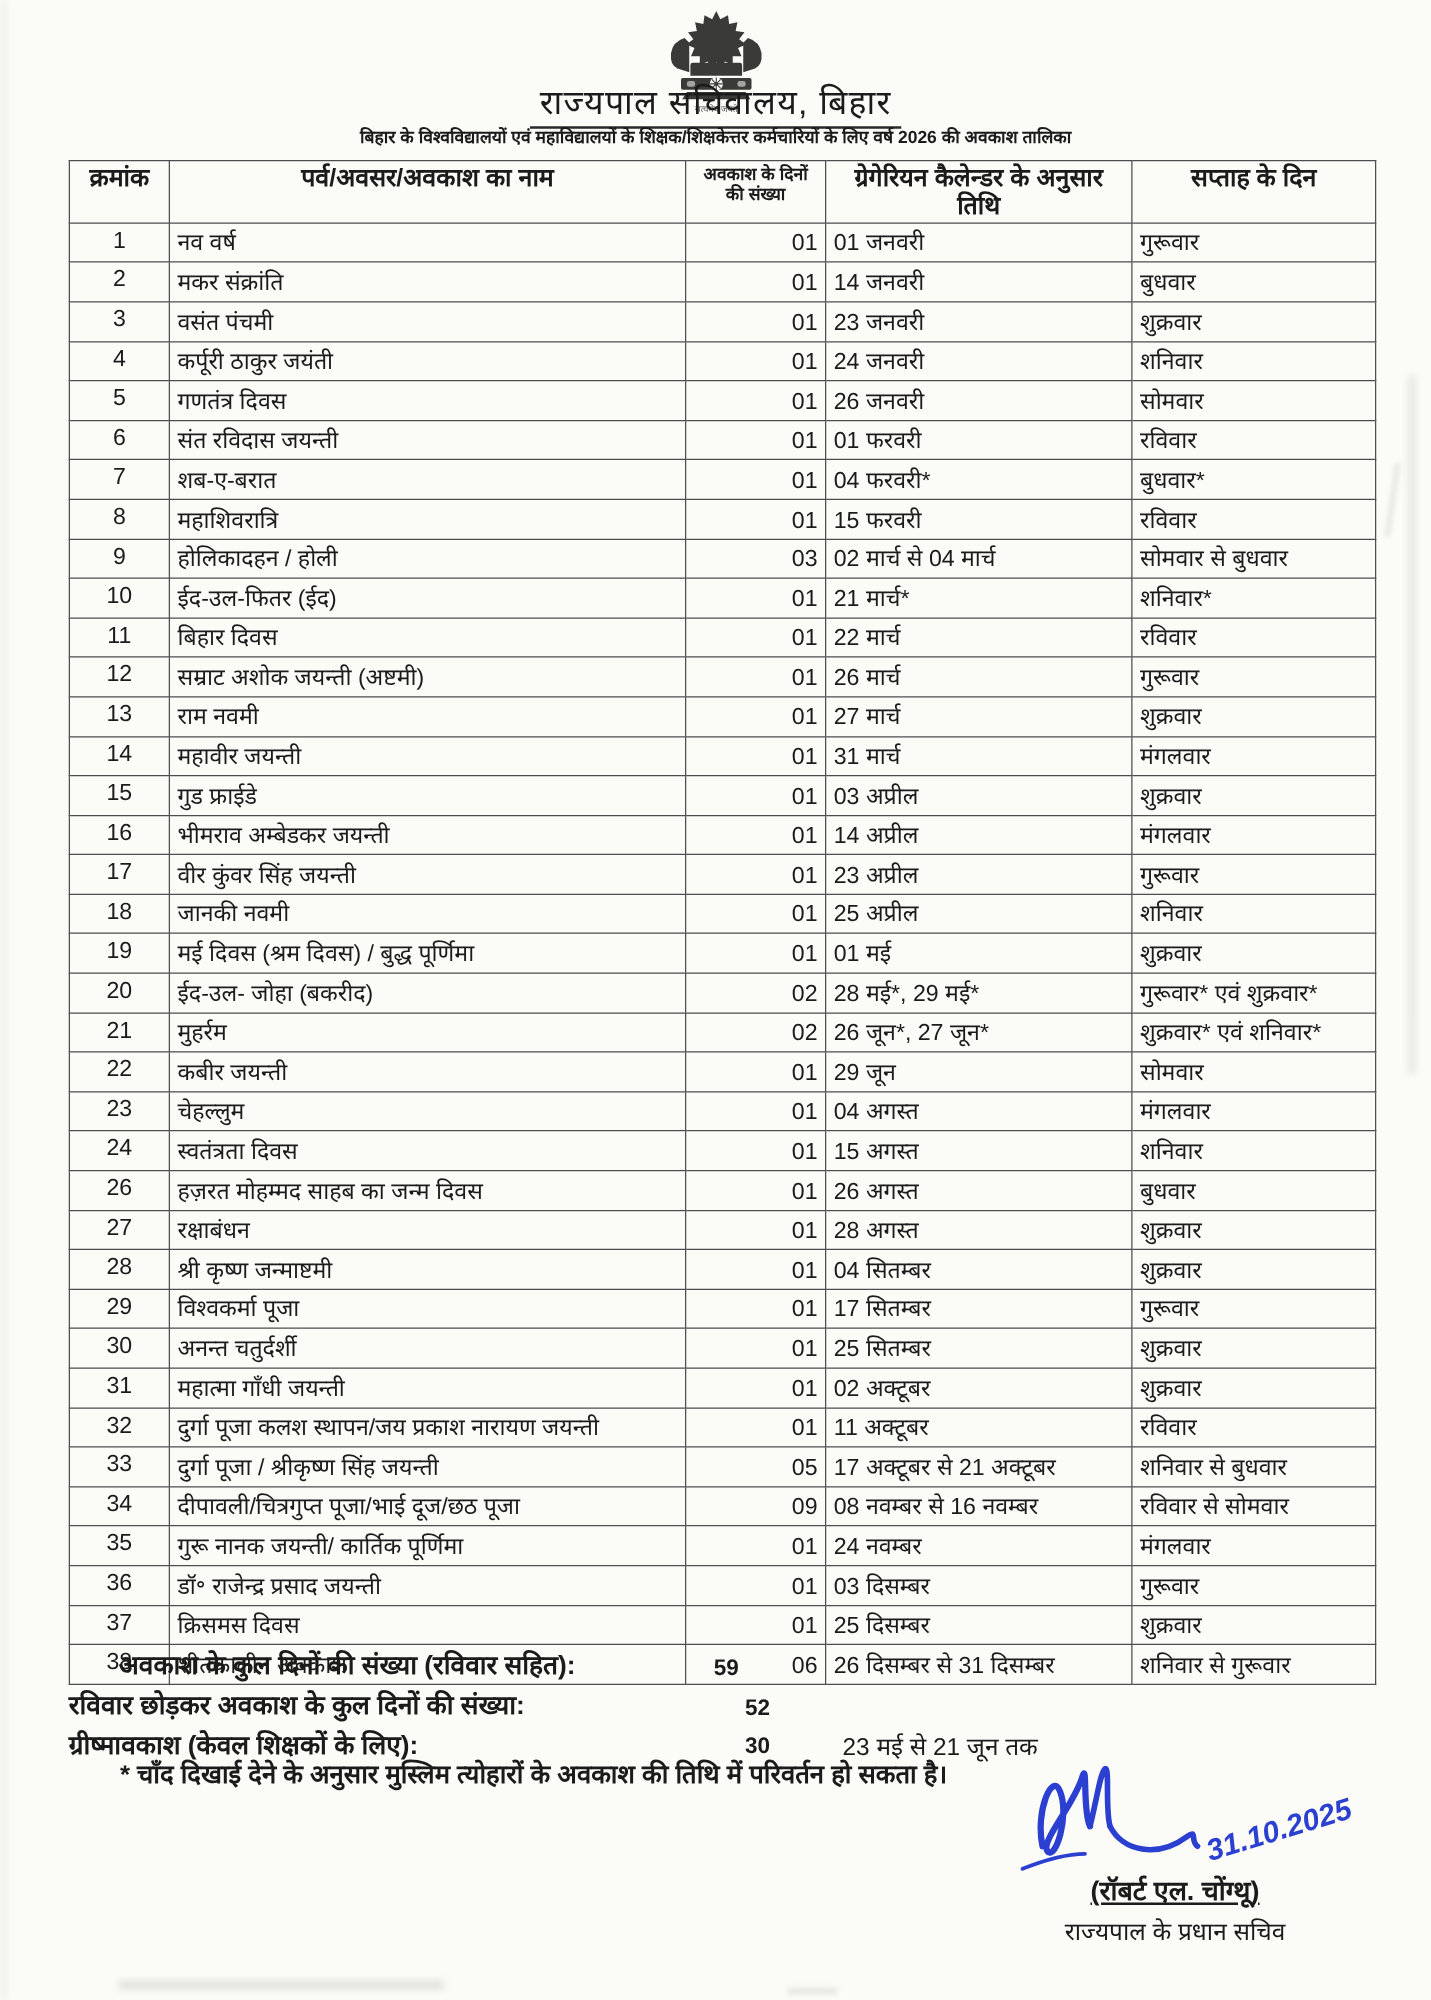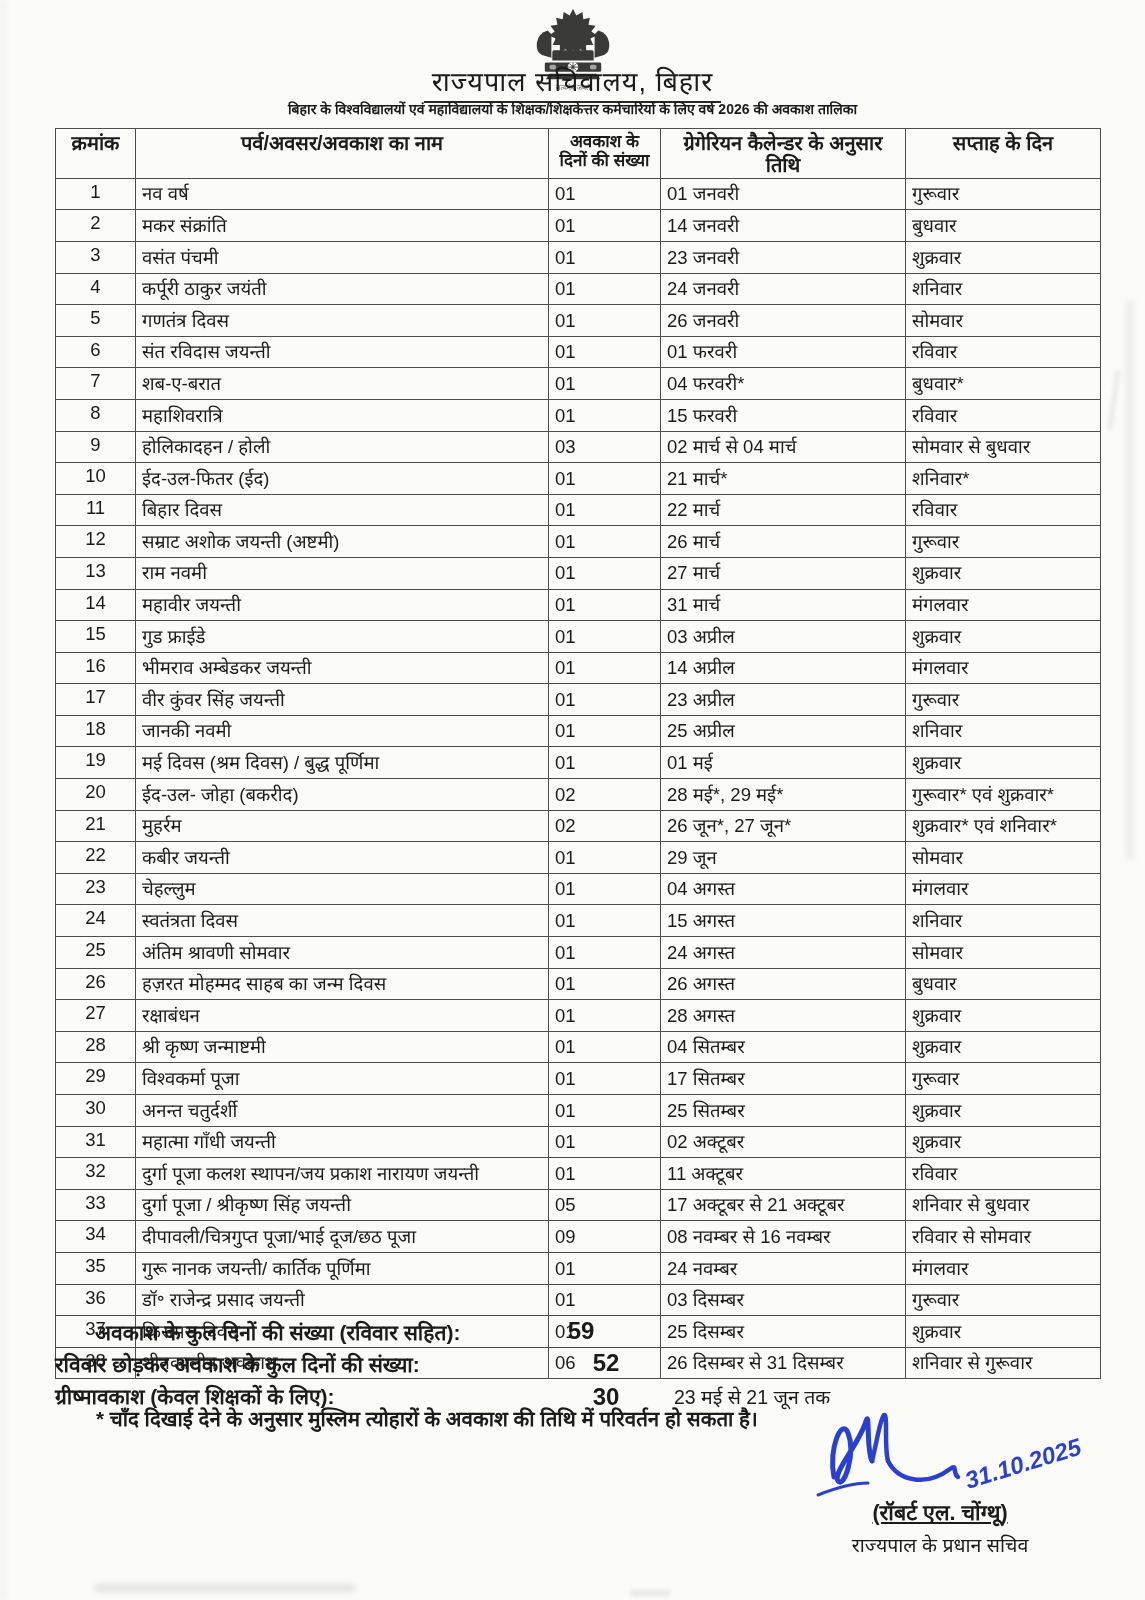--- a/index.html
+++ b/index.html
@@ -23,29 +23,29 @@
   }
   .holiday-table th,.holiday-table td{
     border:1.6px solid #4e4e4e;
     padding:1px 6px;
     overflow:hidden;white-space:nowrap;
   }
   .holiday-table th{font-size:20px;font-weight:bold;line-height:1.12;white-space:normal;vertical-align:top;padding-top:3px;}
   .holiday-table td{font-size:18.5px;height:26.6px;line-height:1.05;}
   .col-sn{text-align:center;font-size:17.5px;}
   td.col-sn{vertical-align:top;padding-top:3px;}
-  .col-days{text-align:left;}
+  .col-days{text-align:right;}
   .col-name,.col-date,.col-weekday{text-align:left;}
-  th.h-days{font-size:17px;}
+  th.h-days{font-size:14px;}
   
   .summary-section{position:absolute;top:1288px;left:55px;width:1045px;}
   .summary-row{display:flex;align-items:flex-end;font-weight:bold;}
   .summary-label{width:495px;font-size:21px;line-height:1.25;}
   .summary-row-0 .summary-label{width:430px;margin-left:40px;}
-  .summary-value{width:112px;text-align:center;font-size:24px;padding-bottom:1px;}
+  .summary-value{width:112px;text-align:center;font-size:18px;padding-bottom:1px;}
   .summary-extra{font-size:19.5px;padding-left:12px;font-weight:normal;padding-bottom:1px;}
   .summary-row-0{height:58px;}
   .summary-row-1{height:32px;}
   .summary-row-2{height:38px;align-items:center;}
   
   .footnote{position:absolute;top:1404px;left:96px;width:880px;font-size:20.5px;font-weight:bold;}
   
   .signature-block{position:absolute;top:1395px;left:790px;width:320px;height:190px;}
   .signature-svg{position:absolute;top:8px;left:18px;}
   .sig-name{position:absolute;top:102px;left:0;width:300px;text-align:center;font-size:21.5px;font-weight:bold;text-decoration:underline;}
@@ -279,27 +279,20 @@
           <td class="col-weekday">मंगलवार</td>
         </tr>
         <tr>
           <td class="col-sn">24</td>
           <td class="col-name">स्वतंत्रता दिवस</td>
           <td class="col-days">01</td>
           <td class="col-date">15 अगस्त</td>
           <td class="col-weekday">शनिवार</td>
         </tr>
         <tr>
-          <td class="col-sn">25</td>
-          <td class="col-name">अंतिम श्रावणी सोमवार</td>
-          <td class="col-days">01</td>
-          <td class="col-date">24 अगस्त</td>
-          <td class="col-weekday">सोमवार</td>
-        </tr>
-        <tr>
           <td class="col-sn">26</td>
           <td class="col-name">हज़रत मोहम्मद साहब का जन्म दिवस</td>
           <td class="col-days">01</td>
           <td class="col-date">26 अगस्त</td>
           <td class="col-weekday">बुधवार</td>
         </tr>
         <tr>
           <td class="col-sn">27</td>
           <td class="col-name">रक्षाबंधन</td>
           <td class="col-days">01</td>

